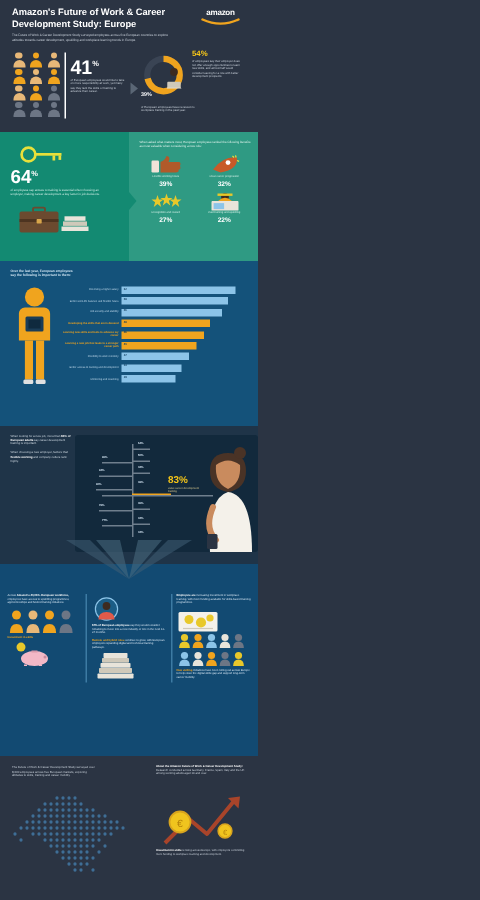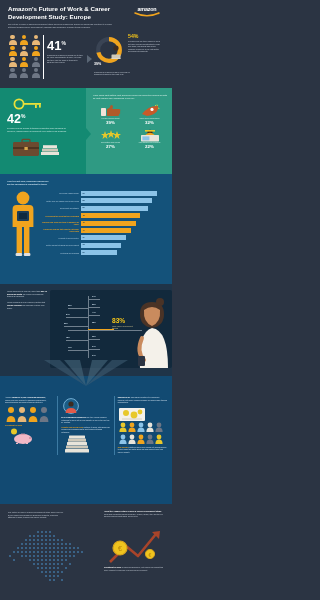--- a/index.html
+++ b/index.html
@@ -216,21 +216,21 @@
   <div class="teal sec">
     <div class="teal-l">
       <div class="key">
         <svg width="30" height="12" viewBox="0 0 30 12">
           <circle cx="6" cy="6" r="4.6" fill="none" stroke="#e8e03a" stroke-width="1.8"></circle>
           <rect x="10" y="5" width="18" height="1.8" fill="#e8e03a"></rect>
           <rect x="22" y="6.6" width="1.8" height="3.4" fill="#e8e03a"></rect>
           <rect x="26" y="6.6" width="1.8" height="3" fill="#e8e03a"></rect>
         </svg>
       </div>
-      <div class="num79"><span>42</span><sup>%</sup></div>
+      <div class="num79"><span>64</span><sup>%</sup></div>
       <div class="teal-desc">of employees say access to training is essential when choosing an employer, making career development a key factor in job decisions.</div>
       <div class="briefcase">
         <svg width="52" height="22" viewBox="0 0 52 22">
           <rect x="2" y="6" width="26" height="14" rx="1.4" fill="#6b4a2f"></rect>
           <rect x="2" y="11" width="26" height="2" fill="#4d3420"></rect>
           <rect x="11" y="3.4" width="8" height="3" rx="1" fill="none" stroke="#6b4a2f" stroke-width="1.3"></rect>
           <rect x="13.4" y="11" width="3.4" height="3" rx=".5" fill="#d8a54a"></rect>
           <rect x="30" y="16" width="18" height="3" fill="#e8e4da"></rect>
           <rect x="31" y="12.6" width="16" height="3" fill="#cfc9ba"></rect>
           <rect x="32" y="9.2" width="14" height="3" fill="#e8e4da"></rect>

